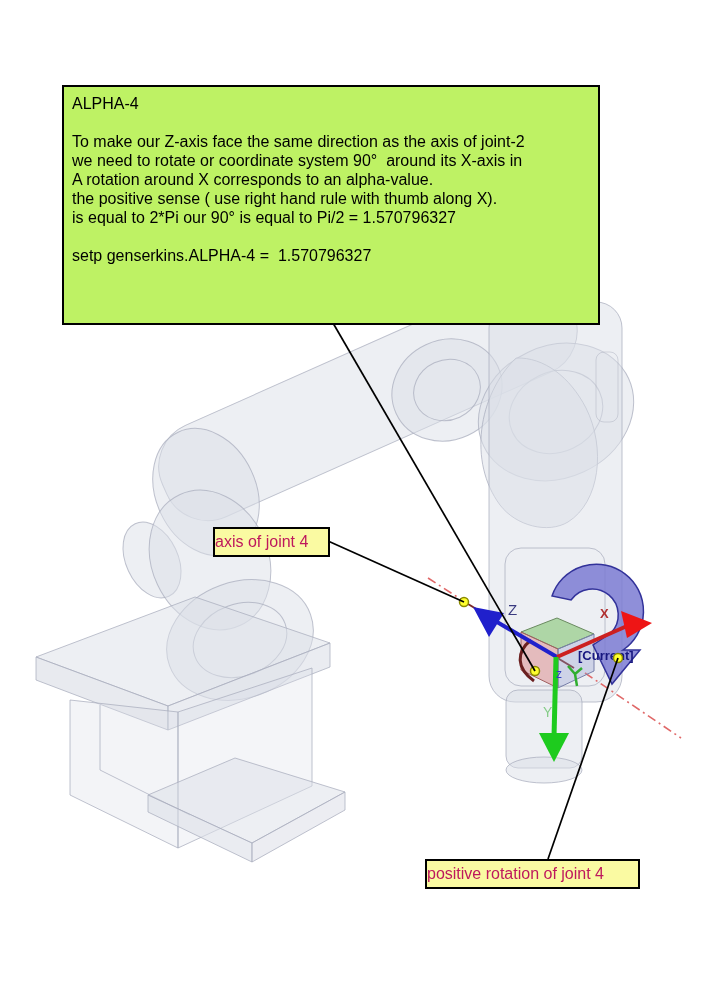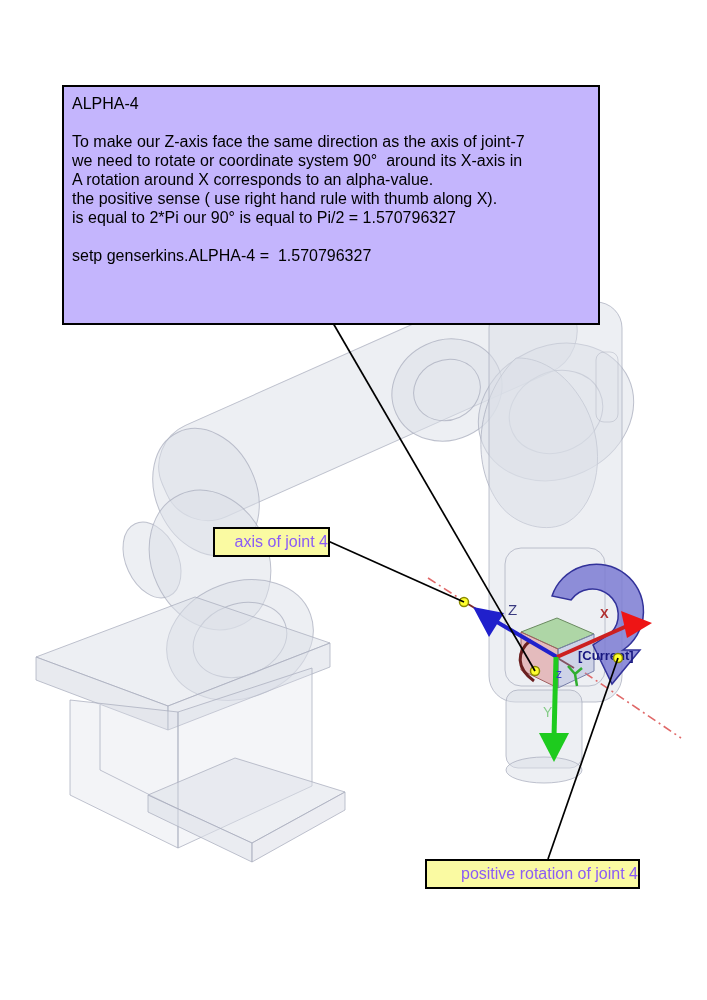--- a/index.html
+++ b/index.html
@@ -6,32 +6,32 @@
   #stage{
     position:relative;
     width:707px;height:1000px;
     background:#ffffff;
     overflow:hidden;
     font-family:"Liberation Sans", sans-serif;
   }
   #scene{position:absolute;left:0;top:0;width:707px;height:1000px;}
   .note-box{
     position:absolute;left:62px;top:85px;width:518px;height:222px;
-    background:#c4b5fd;border:2px solid #000;
+    background:#bef264;border:2px solid #000;
     padding:7px 8px 7px 8px;
     font-size:16px;line-height:19px;color:#000;
     z-index:5;
   }
   .note-box .line{white-space:pre;}
   .gap{height:19px;}
   .callout{
     position:absolute;
     background:#fafaa2;border:2px solid #000;
     font-size:16px;line-height:26px;height:26px;
-    text-align:right;color:#8b5cf6;
+    text-align:left;color:#be185d;
     z-index:5;
   }
   #axis-callout{left:213px;top:527px;width:113px;}
   #rotation-callout{left:425px;top:859px;width:211px;}
   svg text{font-family:"Liberation Sans", sans-serif;}
 </style>
 </head>
 <body>
 
 <div id="stage">
@@ -131,21 +131,21 @@
     <g stroke="#000" stroke-width="1.7">
       <line x1="333" y1="323" x2="535" y2="671"></line>
       <line x1="328" y1="541" x2="464" y2="602"></line>
       <line x1="548" y1="859" x2="618" y2="658"></line>
     </g>
   </svg>
 
   <div class="note-box">
     <div class="line">ALPHA-4</div>
     <div class="gap"></div>
-    <div class="line">To make our Z-axis face the same direction as the axis of joint-7</div>
+    <div class="line">To make our Z-axis face the same direction as the axis of joint-2</div>
     <div class="line">we need to rotate or coordinate system 90°  around its X-axis in</div>
     <div class="line">A rotation around X corresponds to an alpha-value.</div>
     <div class="line">the positive sense ( use right hand rule with thumb along X).</div>
     <div class="line">is equal to 2*Pi our 90° is equal to Pi/2 = 1.570796327</div>
     <div class="gap"></div>
     <div class="line">setp genserkins.ALPHA-4 =  1.570796327</div>
   </div>
 
   <div class="callout" id="axis-callout">
     <span>axis of joint 4</span>

